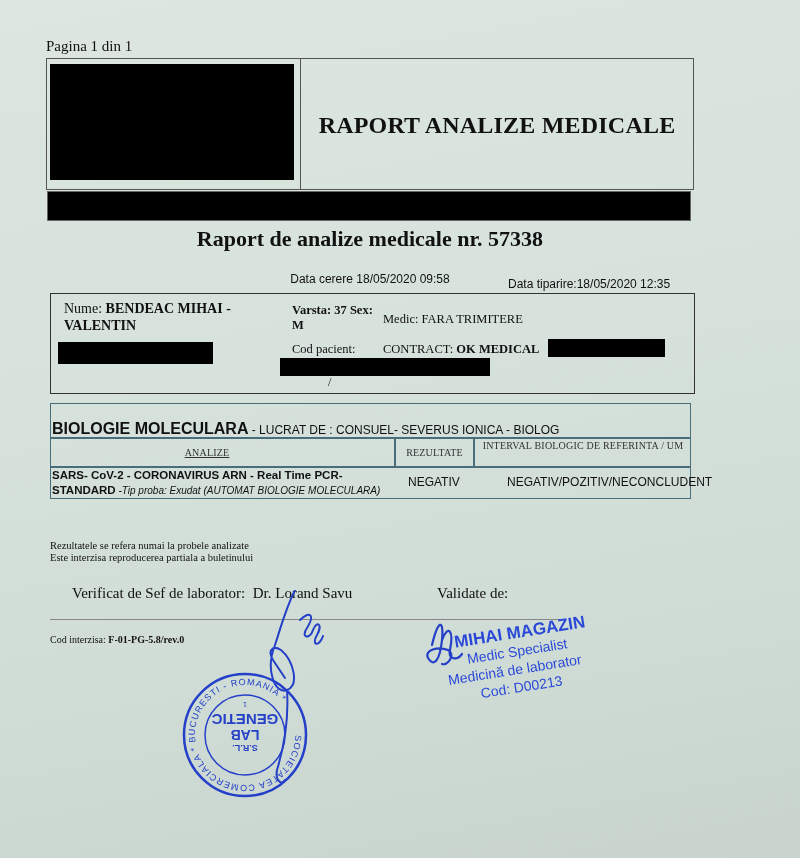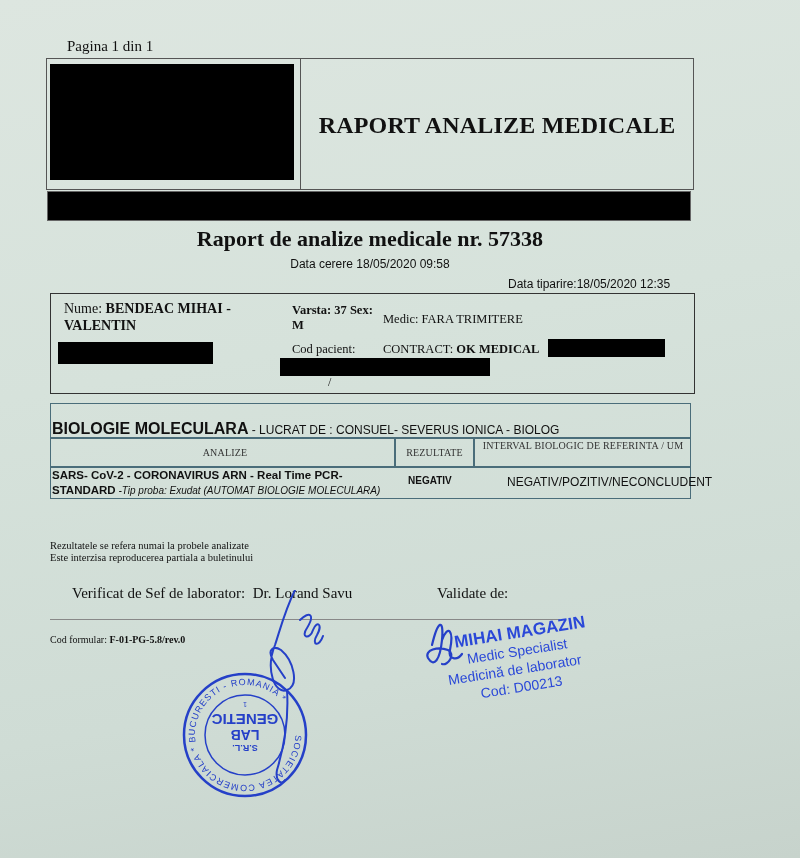--- a/index.html
+++ b/index.html
@@ -7,21 +7,21 @@
       width: 800px; height: 858px; overflow: hidden;
       background: linear-gradient(170deg, #dde6e0 0%, #d6e2db 40%, #cfdcd5 75%, #c7d3cc 100%);
       font-family: "Liberation Serif", serif;
       color: #111;
       position: relative;
     }
     .abs { position: absolute; }
     .serif { font-family: "Liberation Serif", serif; }
     .sans { font-family: "Liberation Sans", sans-serif; }
 
-    #page-indicator { left: 46px; top: 38px; font-size: 15px; margin-left: 21px; }
+    #page-indicator { left: 46px; top: 38px; font-size: 15px; }
 
     #header-box {
       left: 46px; top: 58px; width: 648px; height: 132px;
       border: 1px solid #555;
     }
     #logo-redaction { left: 50px; top: 64px; width: 244px; height: 116px; background: #000; }
     #header-divider { left: 300px; top: 59px; width: 1px; height: 130px; background: #555; }
     #header-title {
       left: 300px; top: 112px; width: 394px; text-align: center;
       font-size: 24px; font-weight: bold; letter-spacing: 0.2px;
@@ -29,21 +29,21 @@
     #address-redaction {
       left: 48px; top: 192px; width: 642px; height: 28px; background: #000;
       outline: 1px solid #666;
     }
 
     #report-title {
       left: 0; top: 226px; width: 740px; text-align: center;
       font-size: 22px; font-weight: bold;
     }
     #request-date {
-      left: 0; top: 257px; width: 740px; text-align: center;
+      left: 0; top: 272px; width: 740px; text-align: center;
       font-size: 12px;
     }
     #print-date { left: 508px; top: 277px; font-size: 12px; }
 
     #patient-box {
       left: 50px; top: 293px; width: 645px; height: 101px;
       border: 1.5px solid #333;
     }
     #name-label { left: 64px; top: 300px; font-size: 14px; line-height: 17px; width: 210px; }
     #name-label b { font-weight: bold; }
@@ -70,30 +70,30 @@
     .hline { height: 1.5px; background: #4a6d7a; }
     #line-1 { left: 50px; top: 437px; width: 641px; }
     #line-2 { left: 50px; top: 466px; width: 641px; }
     .vline { width: 1.5px; background: #4a6d7a; }
     #vline-1 { left: 394px; top: 437px; height: 29px; }
     #vline-2 { left: 473px; top: 437px; height: 29px; }
     .th {
       font-size: 10px; text-align: center; color: #333; letter-spacing: 0.2px;
       line-height: 11px;
     }
-    #th-analize { left: 54px; top: 447px; width: 342px; }
+    #th-analize { left: 36px; top: 447px; width: 342px; text-decoration: underline; }
     #th-rezultate { left: 396px; top: 447px; width: 77px; }
     #th-interval { left: 476px; top: 440px; width: 214px; }
 
     #analysis-name {
       left: 52px; top: 468px; width: 345px; font-size: 11.5px; line-height: 15px;
       font-weight: bold;
     }
     #analysis-name .tip { font-weight: normal; font-style: italic; font-size: 10px; }
-    #result-value { left: 408px; top: 475px; font-size: 10px; font-weight: bold; }
+    #result-value { left: 408px; top: 475px; font-size: 12px; font-weight: normal; }
     #reference-value { left: 507px; top: 475px; font-size: 12px; }
 
     #disclaimer { left: 50px; top: 540px; font-size: 10.5px; line-height: 12px; }
 
     #verified { left: 72px; top: 585px; font-size: 15px; }
     #validated { left: 437px; top: 585px; font-size: 15px; }
     #sig-line { left: 50px; top: 619px; width: 510px; height: 1px; background: #888; }
 
     #form-code { left: 50px; top: 634px; font-size: 10px; }
     #form-code b { font-weight: bold; }
@@ -168,21 +168,21 @@
 </div>
 
 <div class="abs serif" id="verified">
   <span>Verificat de Sef de laborator:</span>&nbsp;
   <span>Dr. Lorand Savu</span>
 </div>
 <div class="abs serif" id="validated">Validate de:</div>
 <div class="abs" id="sig-line"></div>
 
 <div class="abs serif" id="form-code">
-  <span>Cod formular:</span>
+  <span>Cod interzisa:</span>
   <b>F-01-PG-5.8/rev.0</b>
 </div>
 
 <svg class="abs" id="signature-svg" width="80" height="200" viewBox="0 0 80 200">
   <path d="M40 0 C 30 20, 25 40, 20 55 C 10 80, 20 105, 32 100 C 45 95, 38 70, 26 60 C 18 55, 12 60, 18 70 L 30 88
            M 45 30 C 55 20, 60 25, 52 38 C 45 48, 55 50, 58 40 C 62 30, 68 34, 62 45 C 56 55, 64 58, 68 46
            M 32 100 C 34 130, 28 160, 22 180 C 20 190, 26 196, 30 190" fill="none" stroke="#2540c8" stroke-width="2" stroke-linecap="round"></path>
 </svg>
 
 <svg class="abs" id="stamp-svg" width="130" height="130" viewBox="0 0 130 130">

